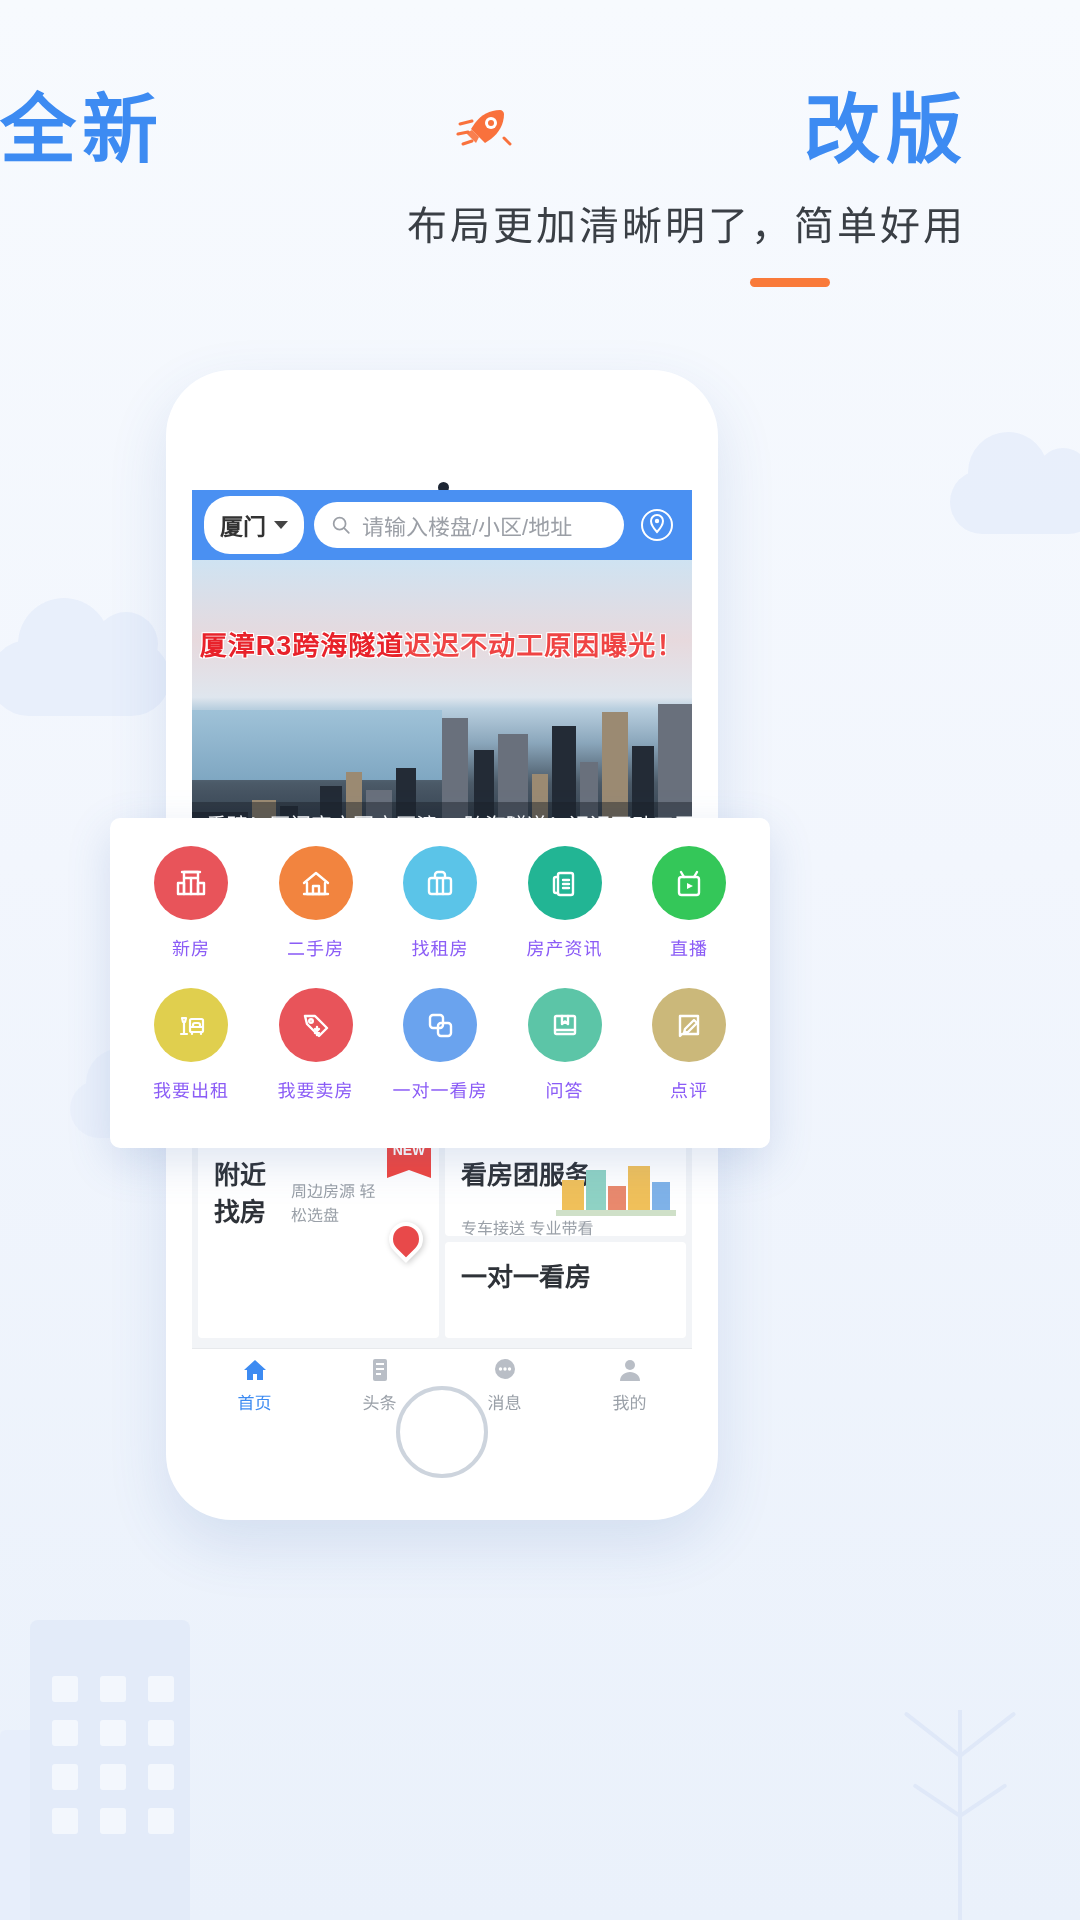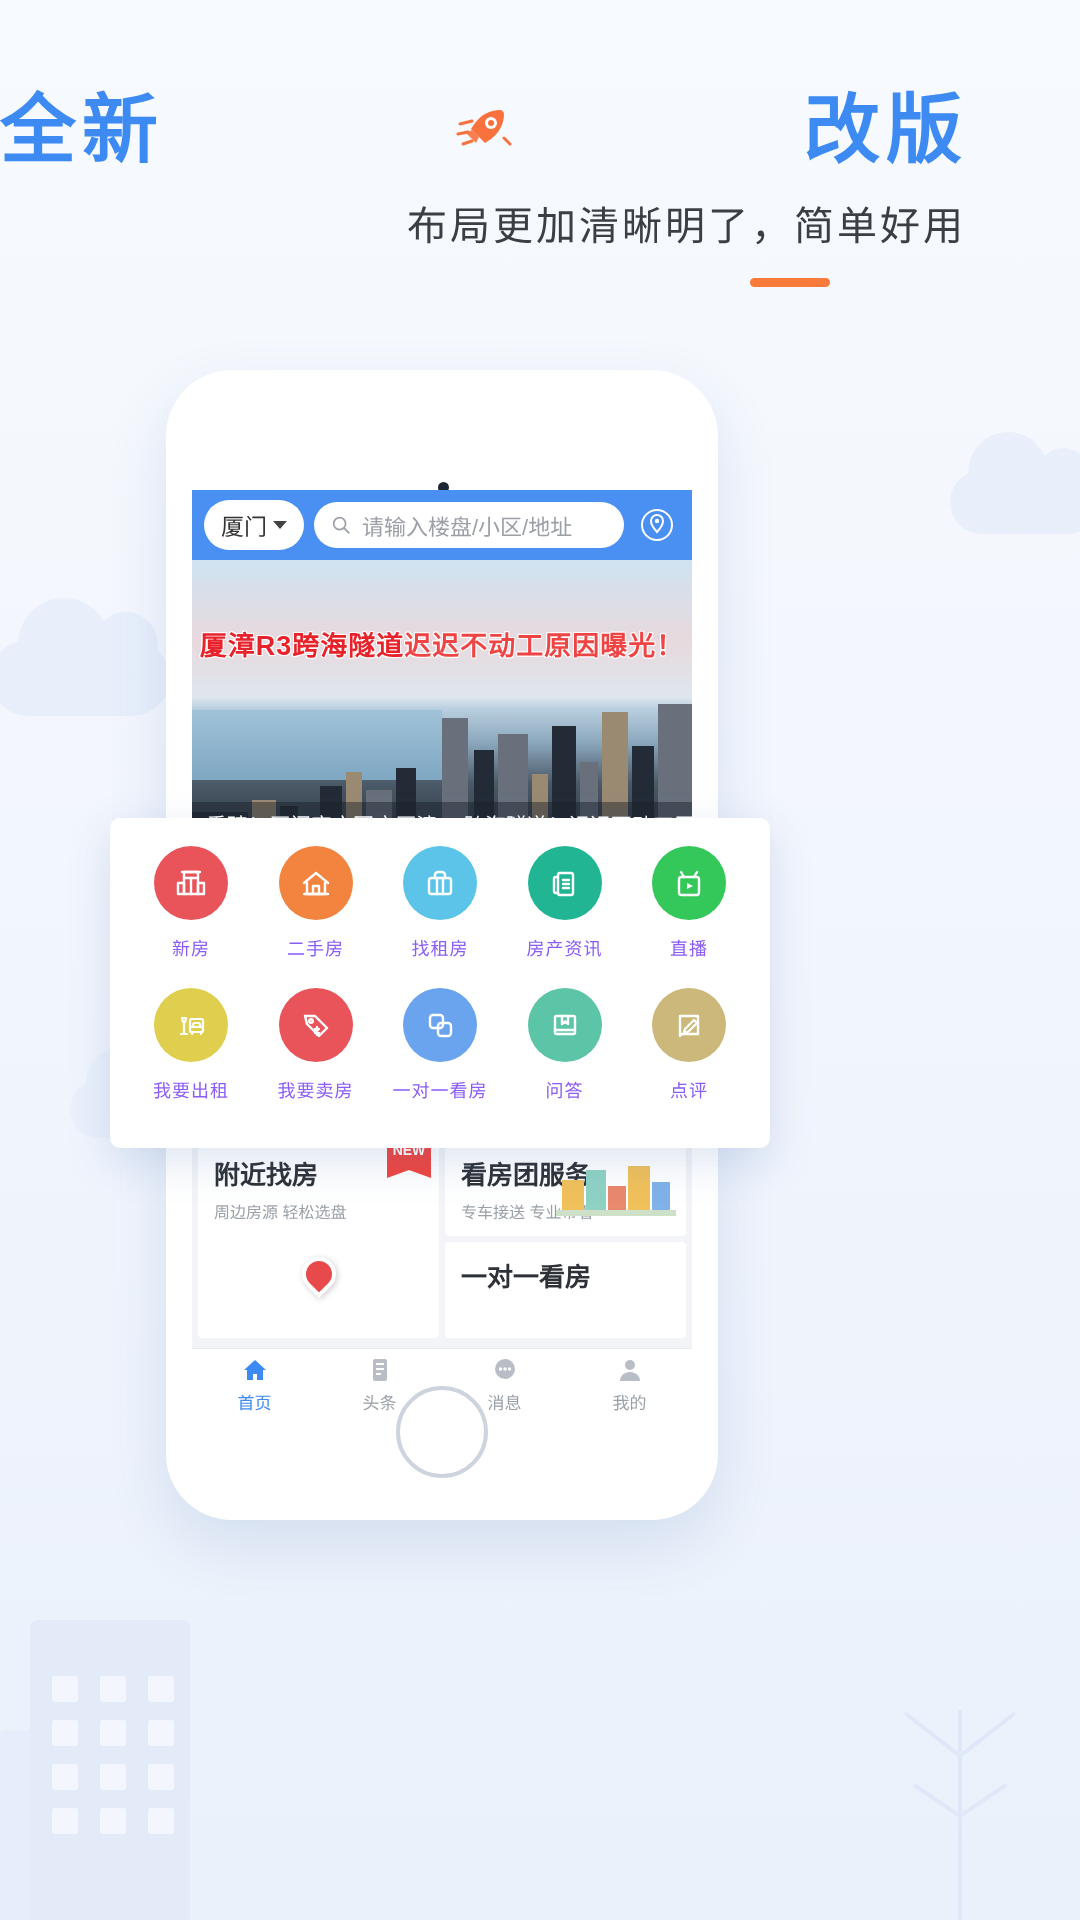--- a/index.html
+++ b/index.html
@@ -83,23 +83,23 @@
     position:absolute; left:26px; top:120px; width:500px; height:930px;
     background:#fff; overflow:hidden;
   }
 
   
   .app-search {
     height:70px; background:#4a90f2; display:flex; align-items:center;
     padding:0 12px; gap:10px;
   }
   .city-chip {
-    background:#fff; border-radius:26px; height:50px; min-width:100px;
-    display:flex; align-items:center; justify-content:center; gap:6px;
-    padding:0 16px; font-size:23px; color:#333;
+    background:#fff; border-radius:26px; height:58px; min-width:100px;
+    display:flex; align-items:center; justify-content:space-between; gap:6px;
+    padding:0 16px; font-size:23px; color:#333;font-weight:bold;
   }
   .chev { width:0;height:0;border-left:7px solid transparent;border-right:7px solid transparent;border-top:8px solid #444; }
   .search-box {
     flex:1; height:46px; background:#fff; border-radius:26px;
     display:flex; align-items:center; gap:10px; padding:0 16px;
   }
   .search-box .ph { font-size:22px; color:#9b9fa6; }
   .loc-btn { width:46px; display:flex; align-items:center; justify-content:center; }
 
   
@@ -147,21 +147,21 @@
   .nav-label { font-size:18px; color:#8b5cf6; letter-spacing:1px; white-space:nowrap; }
 
   
   .sub-cards {
     position:absolute; left:0; right:0; top:640px; bottom:72px;
     background:#f2f4f7; padding:10px 6px; display:flex; gap:6px;
   }
   .sc-col { flex:1; display:flex; flex-direction:column; gap:6px; }
   .sc { background:#fff; border-radius:4px; position:relative; padding:14px 16px; }
   .sc-title { font-size:26px; color:#2e3238; font-weight:bold; }
-  .sc-sub { font-size:16px; color:#9aa0a8; margin-top:8px; }
+  .sc-sub { font-size:16px; color:#9aa0a8; margin-top:24px; }
   .new-badge {
     position:absolute; right:8px; top:-2px; width:44px; height:40px;
     background:#f0453f; color:#fff; font-size:14px; font-weight:bold;
     display:flex; align-items:flex-start; justify-content:center; padding-top:4px;
     clip-path:polygon(0 0,100% 0,100% 100%,50% 80%,0 100%);
   }
   .sc-nearby { flex:1; display:flex; align-items:center; justify-content:center; }
   .map-pin-big { width:34px;height:34px;border-radius:50% 50% 50% 0;transform:rotate(-45deg);background:#e8494a;border:4px solid #fff;box-shadow:0 2px 6px rgba(0,0,0,.2);}
   .sc-illus { position:absolute; right:10px; top:8px; width:120px; height:70px; }
 
@@ -287,21 +287,21 @@
         <div class="b-box b-dark" style="left:0px;width:56px;height:34px;"></div>
       </div>
       <div class="banner-h2">
         <span>厦漳R3跨海隧道</span><span class="dk">迟迟不动工原因曝光！</span>
       </div>
       <div class="banner-caption">重磅！厦门官方回应厦漳R3跨海隧道！迟迟不动工原因…</div>
     </div>
 
     <div class="sub-cards">
       <div class="sc-col">
-        <div class="sc" style="flex:1; display:flex; flex-direction:column;">
+        <div class="sc" style="flex:1; display:flex; flex-direction:row;">
           <div class="new-badge">NEW</div>
           <div class="sc-title">附近找房</div>
           <div class="sc-sub">周边房源  轻松选盘</div>
           <div class="sc-nearby">
             <div class="map-pin-big"></div>
           </div>
         </div>
       </div>
       <div class="sc-col">
         <div class="sc" style="height:96px;">

